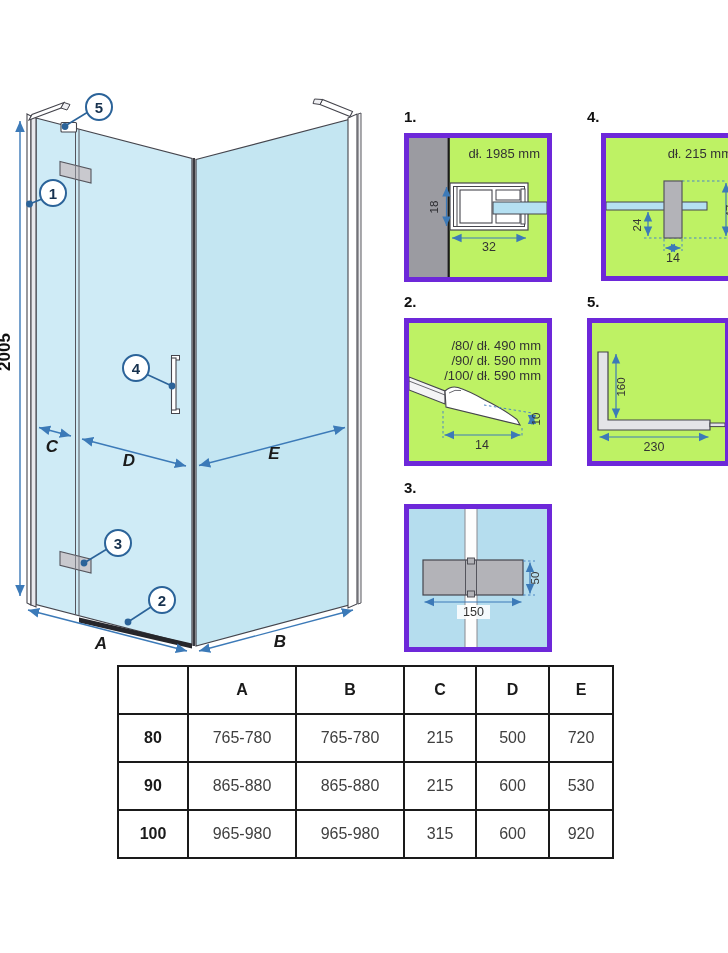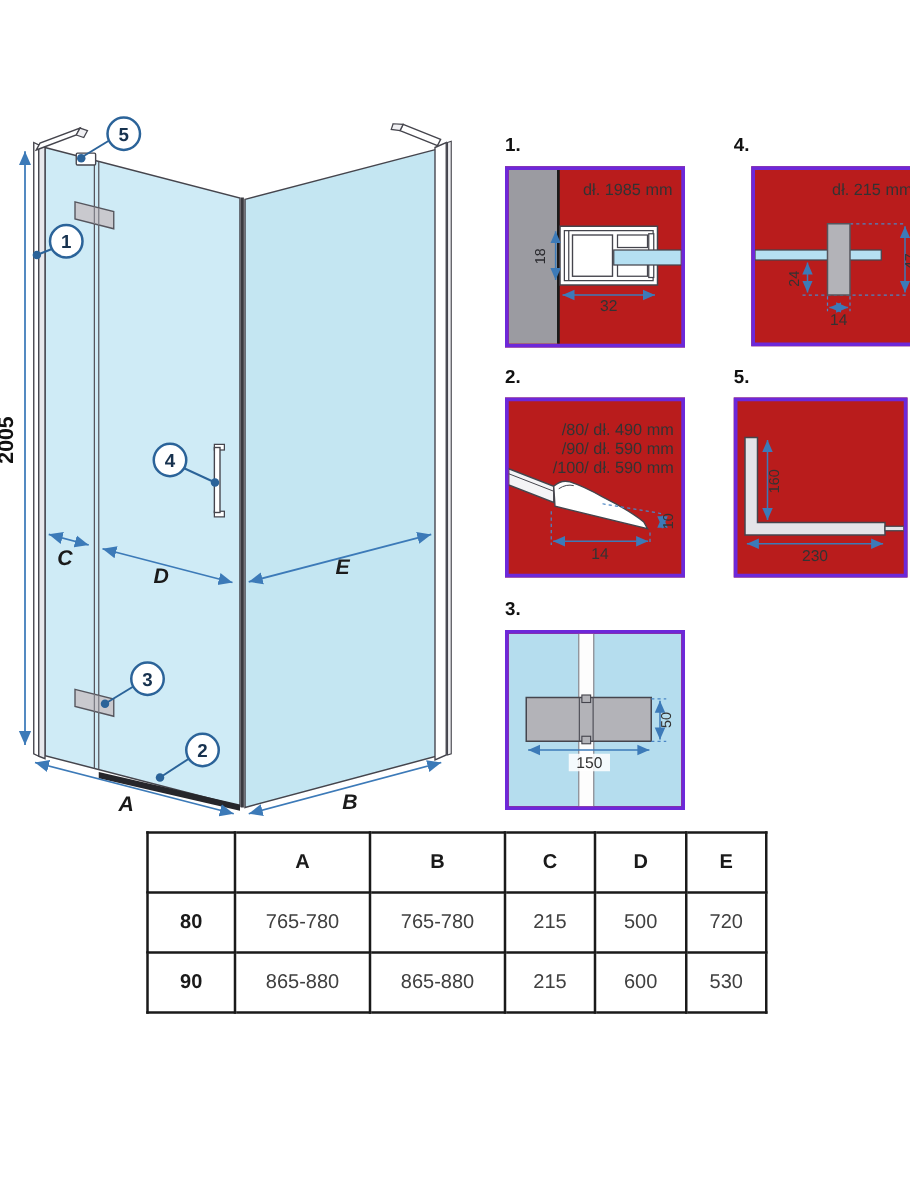--- a/index.html
+++ b/index.html
@@ -1,20 +1,20 @@
 <!DOCTYPE html>
 <html><head>
 <meta charset="utf-8">
 <style>
   html,body{margin:0;padding:0;background:#ffffff;}
   #page{position:relative;width:728px;height:953px;background:#ffffff;overflow:hidden;
         font-family:"Liberation Sans", sans-serif;}
   .abs{position:absolute;}
   .detail-label{position:absolute;font-weight:bold;font-size:15px;color:#111;}
-  .detail-box{position:absolute;border:3px solid #6d28d9;background:#b91c1c;}
+  .detail-box{position:absolute;border:5px solid #6d28d9;background:#bef264;}
   .detail-box svg{position:absolute;left:0;top:0;}
   
   #dim-table{position:absolute;left:117px;top:665px;border-collapse:collapse;table-layout:fixed;}
   #dim-table th,#dim-table td{border:2px solid #1a1a1a;text-align:center;vertical-align:middle;
       font-size:16px;color:#404040;height:46px;padding:0;}
   #dim-table thead th{font-weight:bold;color:#1a1a1a;}
   #dim-table tbody th{font-weight:bold;color:#1a1a1a;}
   #dim-table tbody td{font-weight:normal;}
   text{font-family:"Liberation Sans", sans-serif;}
   .dimtxt{fill:#333;font-size:11.5px;}
@@ -312,16 +312,24 @@
         <td>720</td>
       </tr>
       <tr>
         <th>90</th>
         <td>865-880</td>
         <td>865-880</td>
         <td>215</td>
         <td>600</td>
         <td>530</td>
       </tr>
+      <tr>
+        <th>100</th>
+        <td>965-980</td>
+        <td>965-980</td>
+        <td>315</td>
+        <td>600</td>
+        <td>920</td>
+      </tr>
     </tbody>
   </table>
 
 </div>
 
 </body></html>

